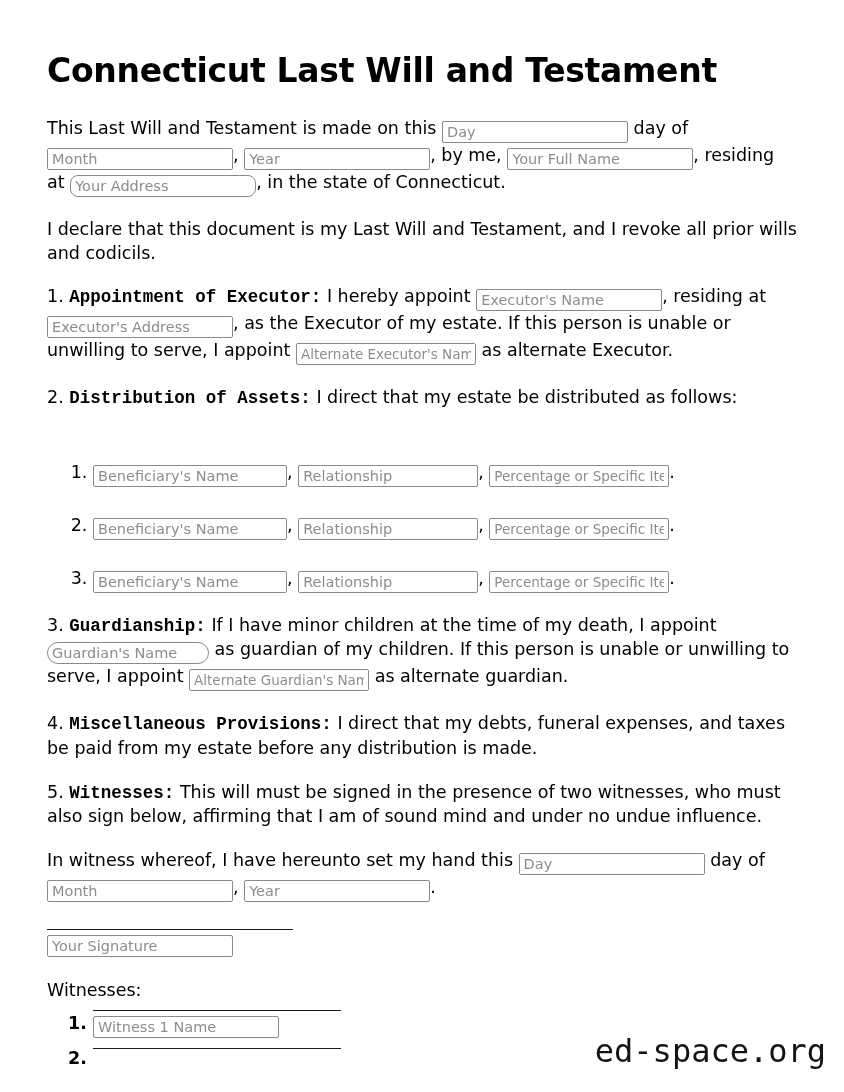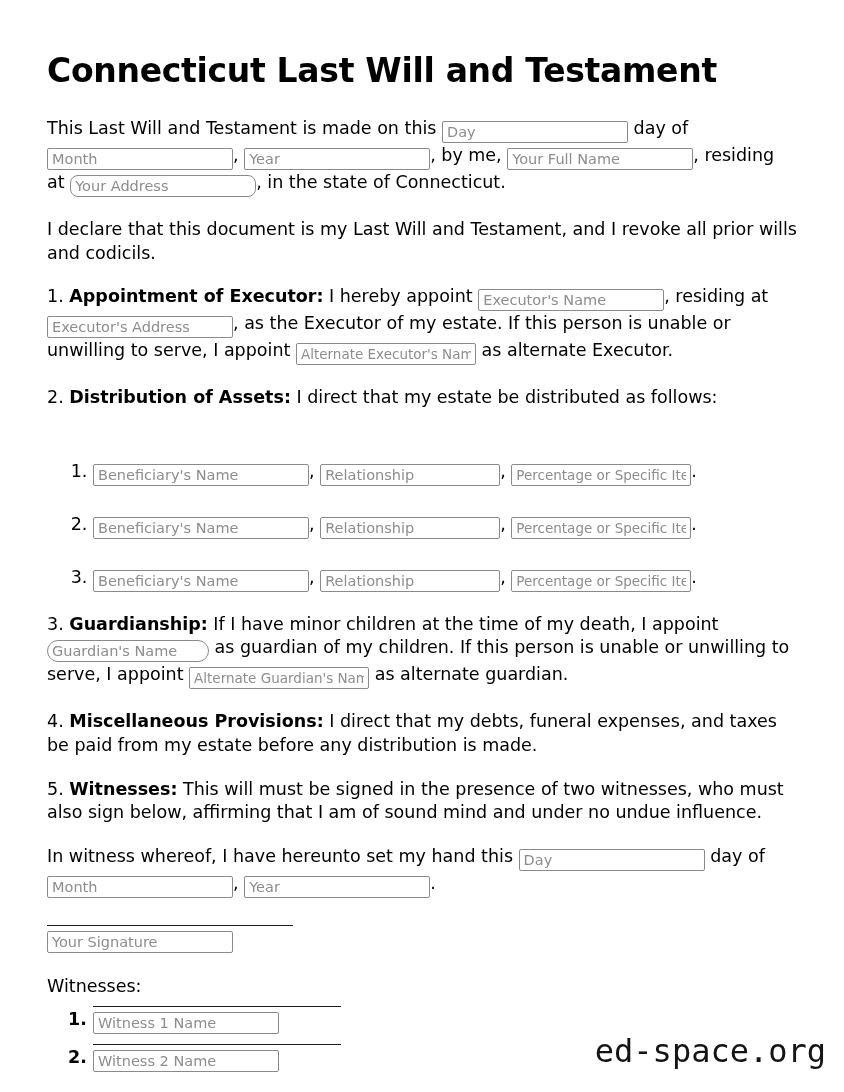--- a/index.html
+++ b/index.html
@@ -32,21 +32,21 @@
 
   p.para {
     font-size: 17.5px;
     line-height: 1.35;
     margin: 0 0 20px 0;
     text-align: left;
   }
   p.tight { margin-bottom: 26px; }
 
   .sec-num { font-weight: normal; }
-  .sec-head { font-weight: bold; }
+  .sec-head { font-weight: bold; font-family: Liberation Mono, monospace; }
 
   
   input.fld {
     font-family: "DejaVu Sans", "Liberation Sans", sans-serif;
     font-size: 14.5px;
     color: #111;
     background: #ffffff;
     border: 1px solid #8a8a8a;
     border-radius: 2px;
     padding: 10px 4px;
@@ -57,21 +57,21 @@
   }
   input.fld::placeholder { color: #8d8d8d; opacity: 1; }
   input.w-day   { width: 186px; }
   input.w-month { width: 186px; }
   input.w-year  { width: 186px; }
   input.w-name  { width: 186px; }
   input.w-addr  { width: 186px; border-radius: 8px; }
   input.w-exec  { width: 186px; }
   input.w-execaddr { width: 186px; }
   input.w-altexec  { width: 180px; font-size: 13.5px; }
-  input.w-ben   { width: 216px; margin-top: 28px; }
+  input.w-ben   { width: 194px; margin-top: 28px; }
   input.w-rel   { width: 180px; }
   input.w-pct   { width: 180px; font-size: 13.5px; }
   input.w-guard { width: 162px; border-radius: 11px; }
   input.w-altguard { width: 180px; font-size: 13.5px; }
   input.w-sig   { width: 186px; }
   input.w-wit   { width: 186px; }
 
   
   ol.dist {
     margin: 0 0 20px 0;
@@ -217,20 +217,19 @@
   <ol class="witnesses">
     <li>
       <span class="wit-inner">
         <hr class="wit-line">
         <input class="fld w-wit" type="text" placeholder="Witness 1 Name" style="">
       </span>
     </li>
     <li>
       <span class="wit-inner">
         <hr class="wit-line">
-        <input class="fld w-wit" type="text" placeholder="Witness 2 Name" style="">
       </span>
     </li>
   </ol>
 
 
   <div class="watermark">ed-space.org</div>
 </div>
 
 </body></html>

